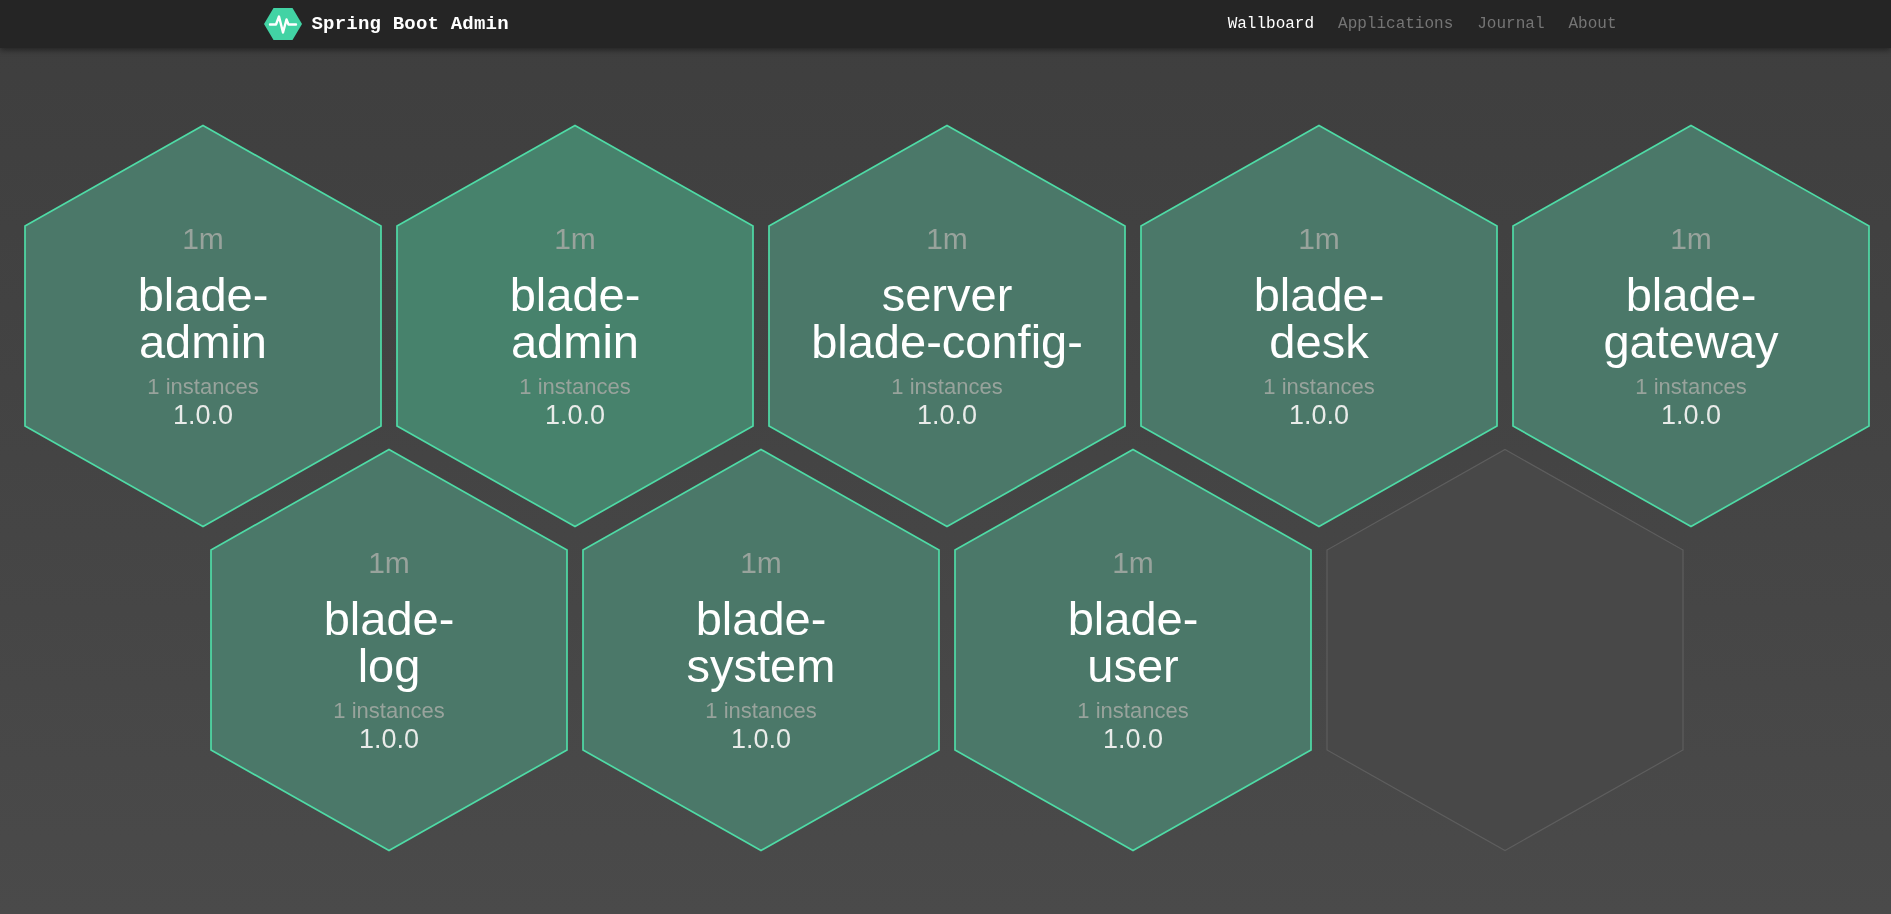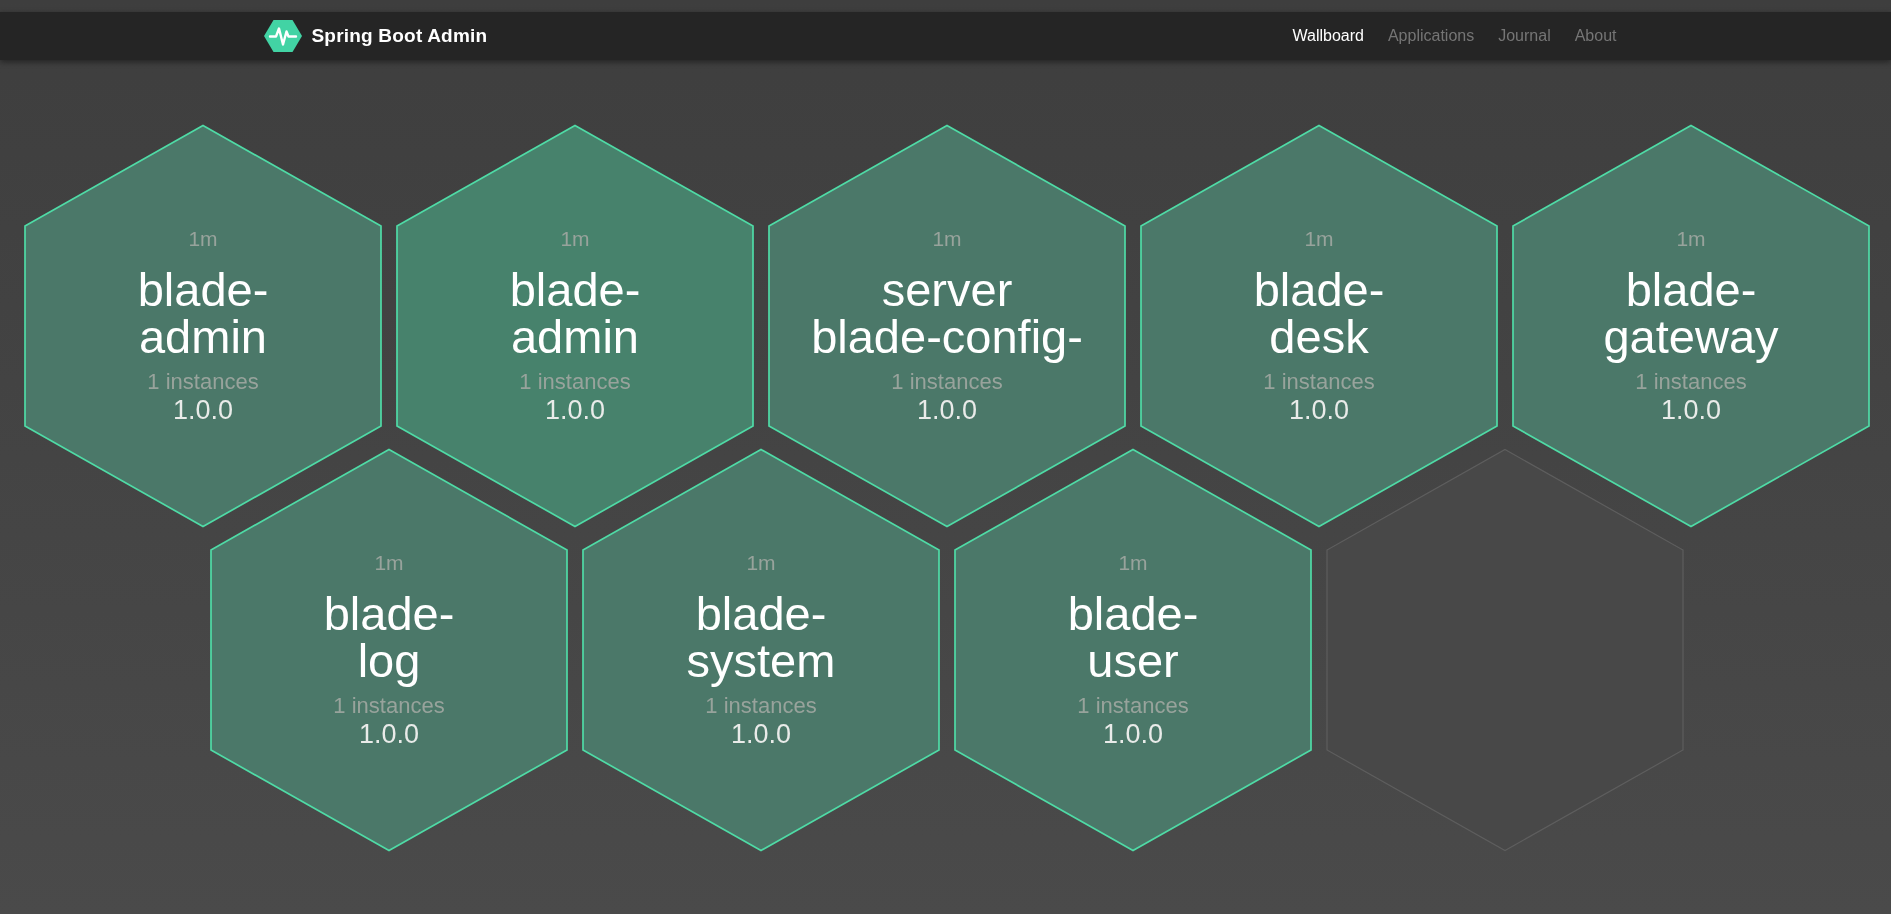--- a/index.html
+++ b/index.html
@@ -10,22 +10,22 @@
     position:relative;
   }
 
   
   .header {
     position:relative; z-index:5;
     height:48px; background:#252525;
     box-shadow:0 2px 6px rgba(0,0,0,.45);
   }
   .header-inner {
-    width:1366px; margin:12px auto; height:100%;
-    display:flex; justify-content:space-between;
+    width:1366px; margin:0 auto; height:100%;
+    display:flex; justify-content:space-between;font-family:Liberation Mono, monospace;
   }
   .brand { display:flex; align-items:center; cursor:pointer; }
   .brand svg { display:block; }
   .brand-title {
     color:#ffffff; font-size:19px; font-weight:700;
     margin-left:9px; letter-spacing:0.2px;
   }
   .nav { display:flex; align-items:center; }
   .nav-item {
     font-size:16px; color:#757575; padding:14px 12px; cursor:pointer;
@@ -37,21 +37,21 @@
   .board { position:absolute; left:0; top:48px; right:0; bottom:0; }
   .hex {
     position:absolute; width:360px; height:404px; cursor:pointer;
   }
   .hex svg.hex-shape { position:absolute; left:0; top:0; }
   .hex-content {
     position:absolute; inset:0;
     display:flex; flex-direction:column; align-items:center; justify-content:center;
     text-align:center;
   }
-  .hex-uptime   { font-size:21px; }
+  .hex-uptime   { font-size:30px; }
   .hex-name     { font-size:47px; line-height:1.0; font-weight:400; color:#ffffff; margin:15px 17px 9px; }
   .hex-name div { line-height:47px; }
   .hex-instances{ font-size:22px; }
   .hex-version  { font-size:27px; }
   .hex.ghost { cursor:default; }
 </style>
 </head>
 <body>
 
 <div class="header" style="background: rgb(37, 37, 37);">

